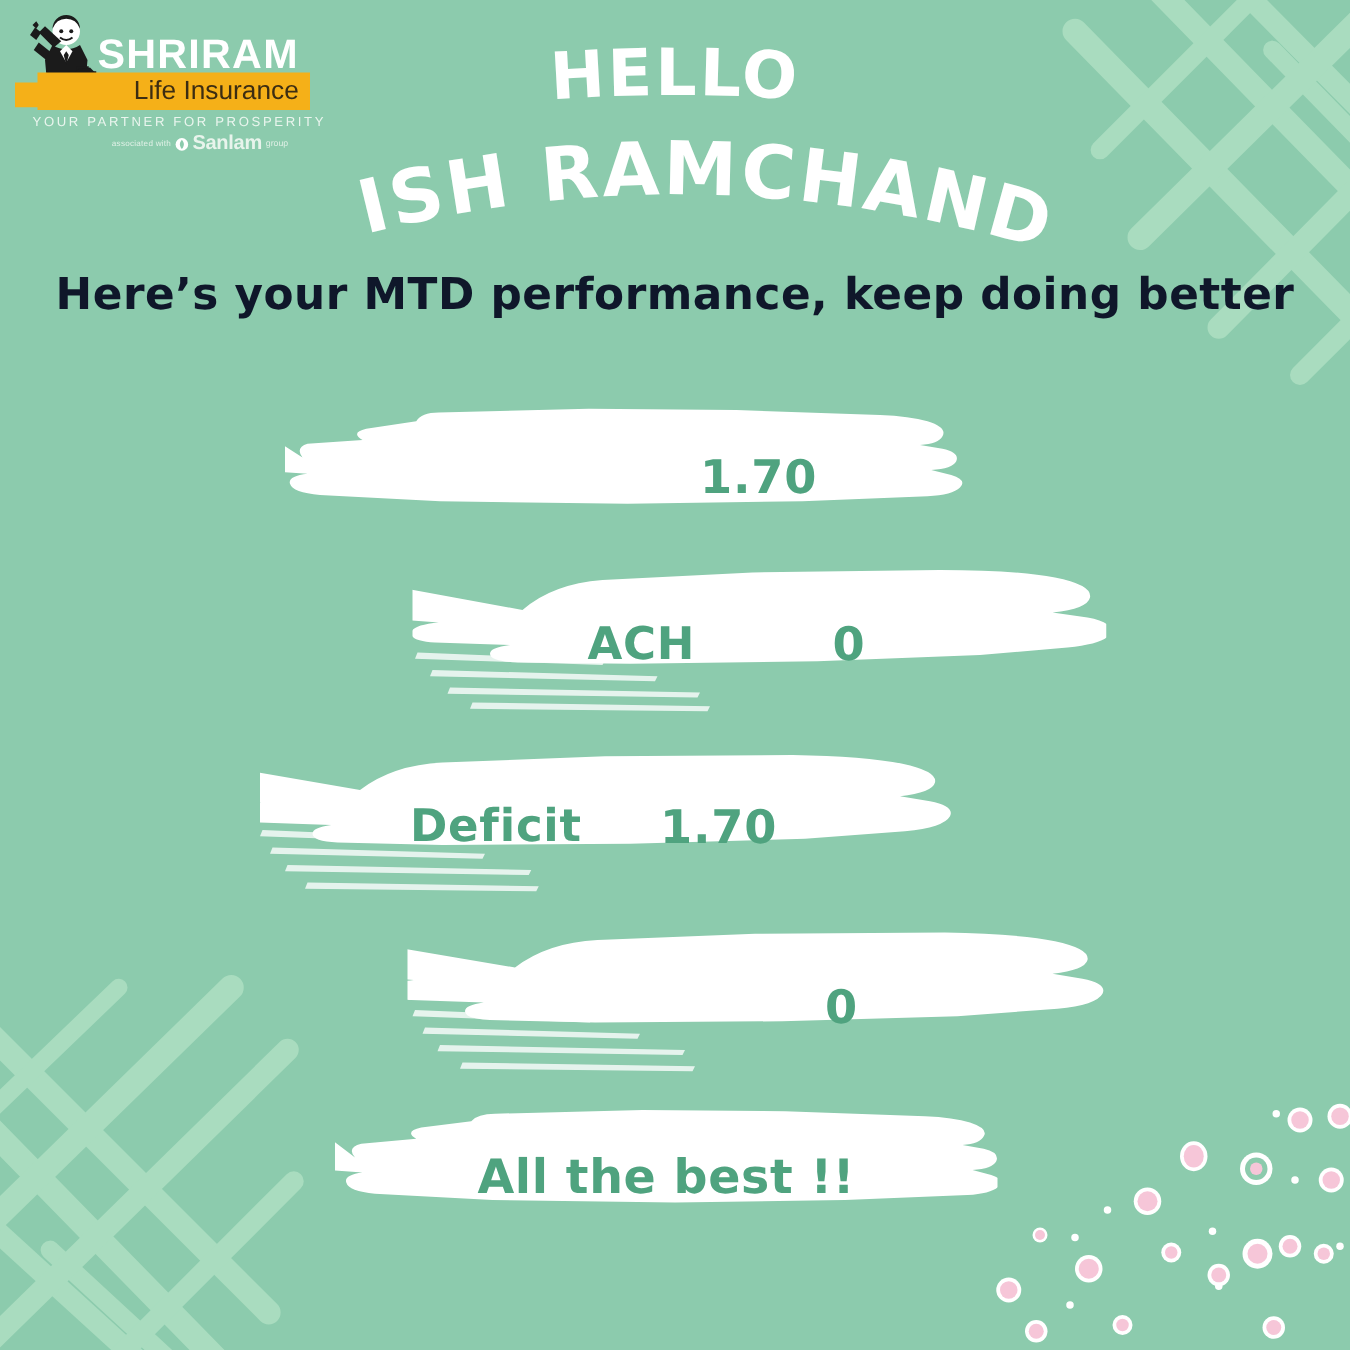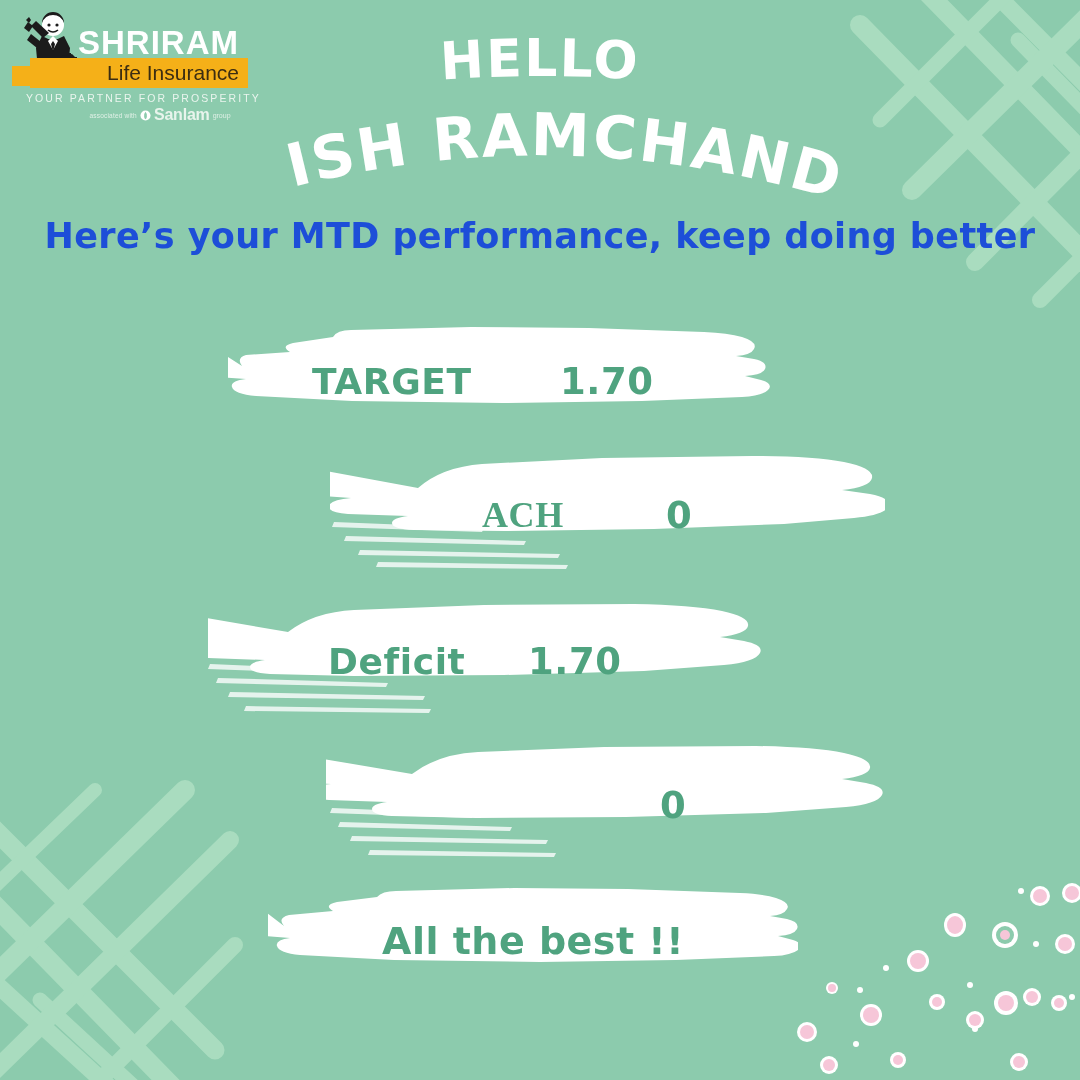--- a/index.html
+++ b/index.html
@@ -123,21 +123,21 @@
   }
   .hello-line1 { font-size: 52px; }
   .hello-line2 { font-size: 59px; letter-spacing: 2.5px;}
 
   .subhead {
     position: absolute;
     left: 0;
     top: 216px;
     width: 1080px;
     text-align: center;
-    color: #1d4ed8;
+    color: #0f172a;
     font-family: "DejaVu Sans", sans-serif;
     font-weight: bold;
     font-size: 35px;
     letter-spacing: .4px;
     white-space: nowrap;
   }
 
   
   .stroke-row {
     position: absolute;
@@ -327,38 +327,37 @@
   <div class="subhead">Here’s your MTD performance, keep doing better</div>
 
   <div class="stroke-row" style="left:228px; top:322px; width:548px; height:118px;">
     <svg class="stroke-svg" width="548" height="118" viewBox="0 0 548 118">
       <path fill="#ffffff" d="M14,44 q-6,-8 4,-11 l44,-3 q-10,-6 3,-9 l40,-6 q4,-7 18,-7
         l120,-3 118,1 115,4 q24,1 38,5 q16,5 12,12 q-3,6 -18,7 l18,3 q14,3 11,10
         q-3,6 -20,7 l16,4 q13,4 7,10 q-6,6 -26,7 l-100,4 -140,2 -150,-2 -96,-5
         q-22,-2 -24,-9 q-2,-6 14,-8 l-28,-2 q-16,-2 -14,-9 q2,-5 16,-6 l-13,-2
         q-11,-2 -7,-8 q3,-4 14,-4 z"></path>
     </svg>
-    <div class="row-text row-label" style="left:84px;">TARGET</div>
     <div class="row-text row-value" style="left:332px;">1.70</div>
   </div>
 
   <div class="stroke-row" style="left:330px; top:452px; width:555px; height:126px;">
     <svg class="stroke-svg" width="555" height="126" viewBox="0 0 555 126">
       <path fill="#ffffff" d="M88,36 q24,-21 64,-24 l120,-6 150,-2 q60,0 92,6 q30,6 28,16
         q-2,9 -30,12 l28,4 q22,4 18,13 q-4,8 -34,11 l-70,6 -130,5 -150,2 -90,-1
         q-22,-1 -22,-7 q0,-5 16,-7 l-60,-2 q-20,-1 -19,-8 q1,-6 22,-8 l-42,-3
         q-17,-2 -14,-8 q3,-5 20,-6 l-26,-3 q-14,-2 -11,-7 q3,-5 20,-5 z"></path>
       <g fill="#ffffff" opacity="0.78">
         <path d="M4,70 l150,6 -2,4 -150,-5 z"></path>
         <path d="M16,84 l180,5 -2,4 -180,-4 z"></path>
         <path d="M30,98 l200,4 -2,4 -200,-3 z"></path>
         <path d="M48,110 l190,3 -2,4 -190,-2 z"></path>
       </g>
     </svg>
-    <div class="row-text row-label" style="left:152px;font-family:Liberation Serif, serif;">ACH</div>
+    <div class="row-text row-label" style="left:140px;">ACH</div>
     <div class="row-text row-value" style="left:336px;">0</div>
   </div>
 
   <div class="stroke-row" style="left:208px; top:598px; width:560px; height:126px;">
     <svg class="stroke-svg" width="560" height="126" viewBox="0 0 560 126">
       <path fill="#ffffff" d="M80,34 q26,-20 66,-22 l130,-5 150,-1 q58,1 88,7 q28,6 26,15
         q-2,8 -28,11 l24,4 q20,4 16,12 q-5,9 -36,12 l-80,6 -140,4 -150,1 -84,-2
         q-20,-1 -20,-7 q0,-5 15,-7 l-58,-2 q-20,-1 -19,-8 q1,-6 21,-8 l-40,-3
         q-16,-2 -13,-8 q3,-5 19,-6 l-24,-3 q-13,-2 -10,-7 q3,-5 19,-5 z"></path>
       <g fill="#ffffff" opacity="0.78">

